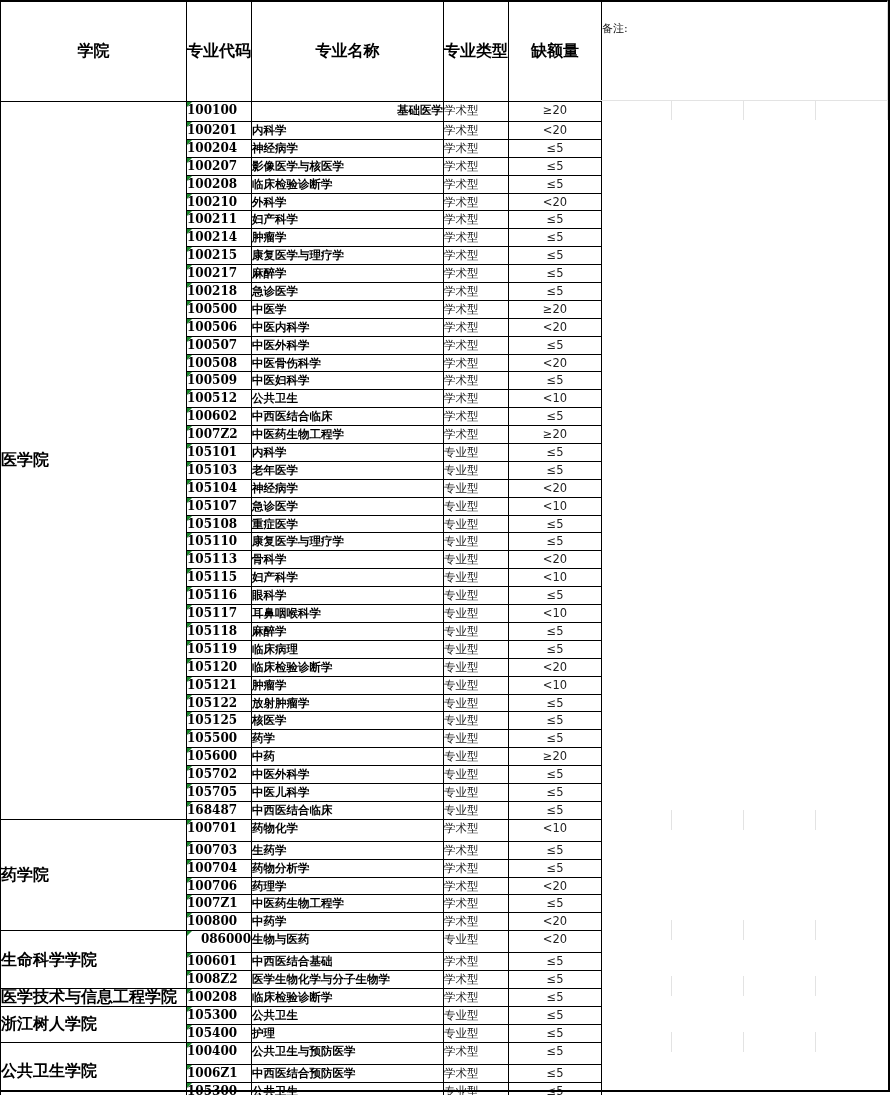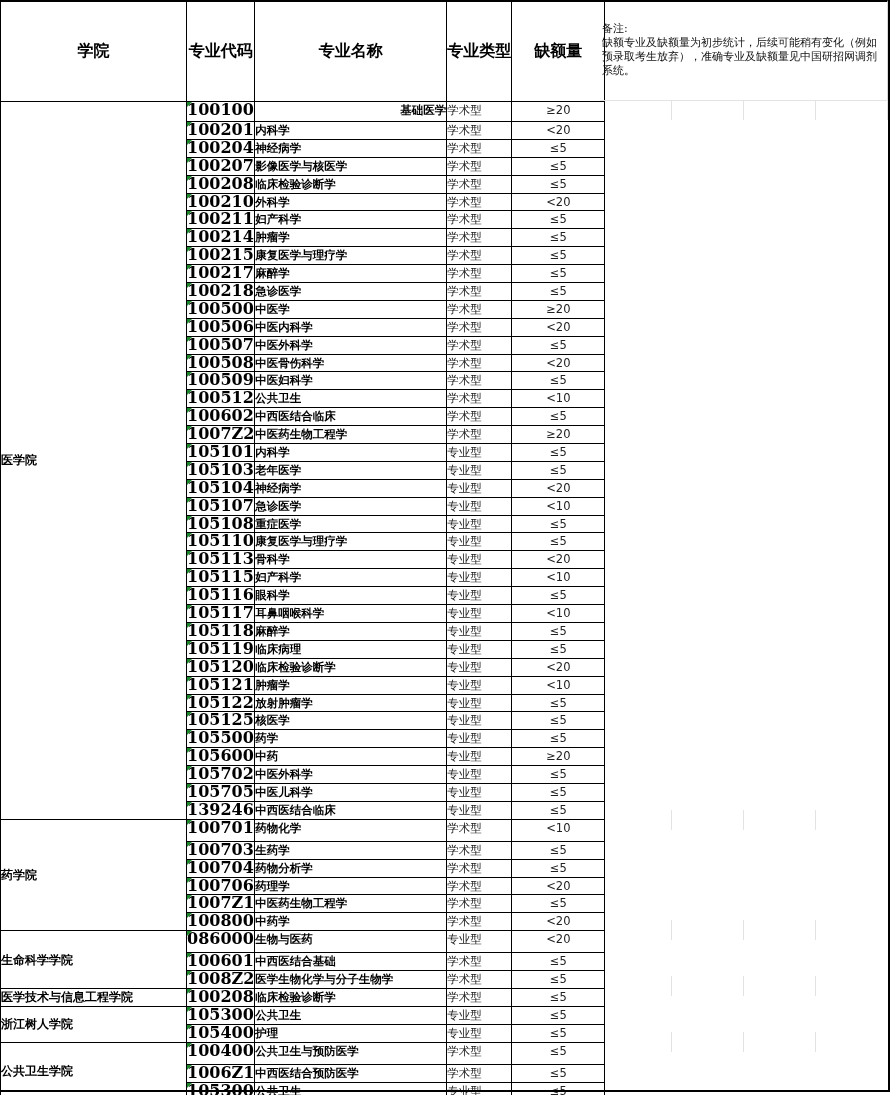--- a/index.html
+++ b/index.html
@@ -2,22 +2,22 @@
 <html><head>
 <meta charset="utf-8">
 <style>
   html, body { margin:0; padding:0; background:#ffffff; }
   body { width:894px; height:1095px; position:relative; overflow:hidden;
          font-family:"DejaVu Sans", "Liberation Sans", sans-serif; color:#000; }
   table.sheet { position:absolute; left:0; top:0; border-collapse:collapse; table-layout:fixed; }
   table.sheet td, table.sheet th { border:1px solid #000; padding:0; overflow:hidden; white-space:nowrap; }
   th { font-size:16px; font-weight:bold; text-align:center; vertical-align:middle; height:99px; }
   td { font-size:11.5px; height:16.9px; line-height:16px; vertical-align:top; }
-  td.college { font-weight:bold; font-size:12px; vertical-align:middle; padding-left:4px; border-left:2px solid #000; }
-  td.code { font-family:"DejaVu Serif", "Liberation Serif", serif; font-weight:bold; font-size:16px; padding-left:3px; position:relative; }
+  td.college { font-weight:bold; font-size:16px; vertical-align:middle; padding-left:4px; border-left:2px solid #000; }
+  td.code { font-family:"DejaVu Serif", "Liberation Serif", serif; font-weight:bold; font-size:12px; padding-left:3px; position:relative; }
   td.code::before { content:""; position:absolute; left:0; top:0; width:0; height:0;
                     border-top:5px solid #1e8a2e; border-right:5px solid transparent; }
   td.name { font-weight:bold; padding-left:3px; }
   td.type { color:#222; padding-left:3px; font-weight:normal; }
   td.quota { text-align:center; color:#222; }
   th.c-college { border-left:2px solid #000; border-top:2px solid #000; }
   th { border-top:2px solid #000 !important; }
   .note { position:absolute; left:598px; top:0; width:290px; height:100px; border-top:2px solid #000;
           border-right:1px solid #d9d9d9; font-size:11px; line-height:14px; padding:20px 4px 0 4px; box-sizing:border-box; color:#111; }
   .note-title { display:block; }
@@ -277,21 +277,21 @@
         <td class="type">专业型</td>
         <td class="quota">≤5</td>
       </tr>
       <tr>
         <td class="code">105705</td>
         <td class="name">中医儿科学</td>
         <td class="type">专业型</td>
         <td class="quota">≤5</td>
       </tr>
       <tr>
-        <td class="code">139246</td>
+        <td class="code">168487</td>
         <td class="name">中西医结合临床</td>
         <td class="type">专业型</td>
         <td class="quota">≤5</td>
       </tr>
       <tr style="height: 22px;">
         <td class="college" rowspan="6">药学院</td>
         <td class="code" style="height: 21px;">100701</td>
         <td class="name" style="height: 21px;">药物化学</td>
         <td class="type" style="height: 21px;">学术型</td>
         <td class="quota" style="height: 21px;">&lt;10</td>
@@ -321,21 +321,21 @@
         <td class="quota">≤5</td>
       </tr>
       <tr>
         <td class="code">100800</td>
         <td class="name">中药学</td>
         <td class="type">学术型</td>
         <td class="quota">&lt;20</td>
       </tr>
       <tr style="height: 22px;">
         <td class="college" rowspan="3">生命科学学院</td>
-        <td class="code" style="height: 21px;">086000</td>
+        <td class="code" style="height: 21px; text-align: right;">086000</td>
         <td class="name" style="height: 21px; margin-top: 44px;">生物与医药</td>
         <td class="type" style="height: 21px;">专业型</td>
         <td class="quota" style="height: 21px;">&lt;20</td>
       </tr>
       <tr>
         <td class="code">100601</td>
         <td class="name">中西医结合基础</td>
         <td class="type">学术型</td>
         <td class="quota">≤5</td>
       </tr>
@@ -382,21 +382,20 @@
         <td class="code">105300</td>
         <td class="name">公共卫生</td>
         <td class="type">专业型</td>
         <td class="quota">≤5</td>
       </tr>
     </tbody>
 </table>
 
 <div class="note">
   <span class="note-title">备注:</span>
-  <span class="note-body">缺额专业及缺额量为初步统计，后续可能稍有变化（例如预录取考生放弃），准确专业及缺额量见中国研招网调剂系统。</span>
 </div>
 
 <div class="grid-h"></div>
 <div class="grid-v" style="left:671px;top:100px;height:20px"></div>
 <div class="grid-v" style="left:743px;top:100px;height:20px"></div>
 <div class="grid-v" style="left:815px;top:100px;height:20px"></div>
 <div class="grid-v" style="left:887px;top:100px;height:20px"></div>
 <div class="grid-v" style="left:671px;top:810px;height:20px"></div>
 <div class="grid-v" style="left:743px;top:810px;height:20px"></div>
 <div class="grid-v" style="left:815px;top:810px;height:20px"></div>

